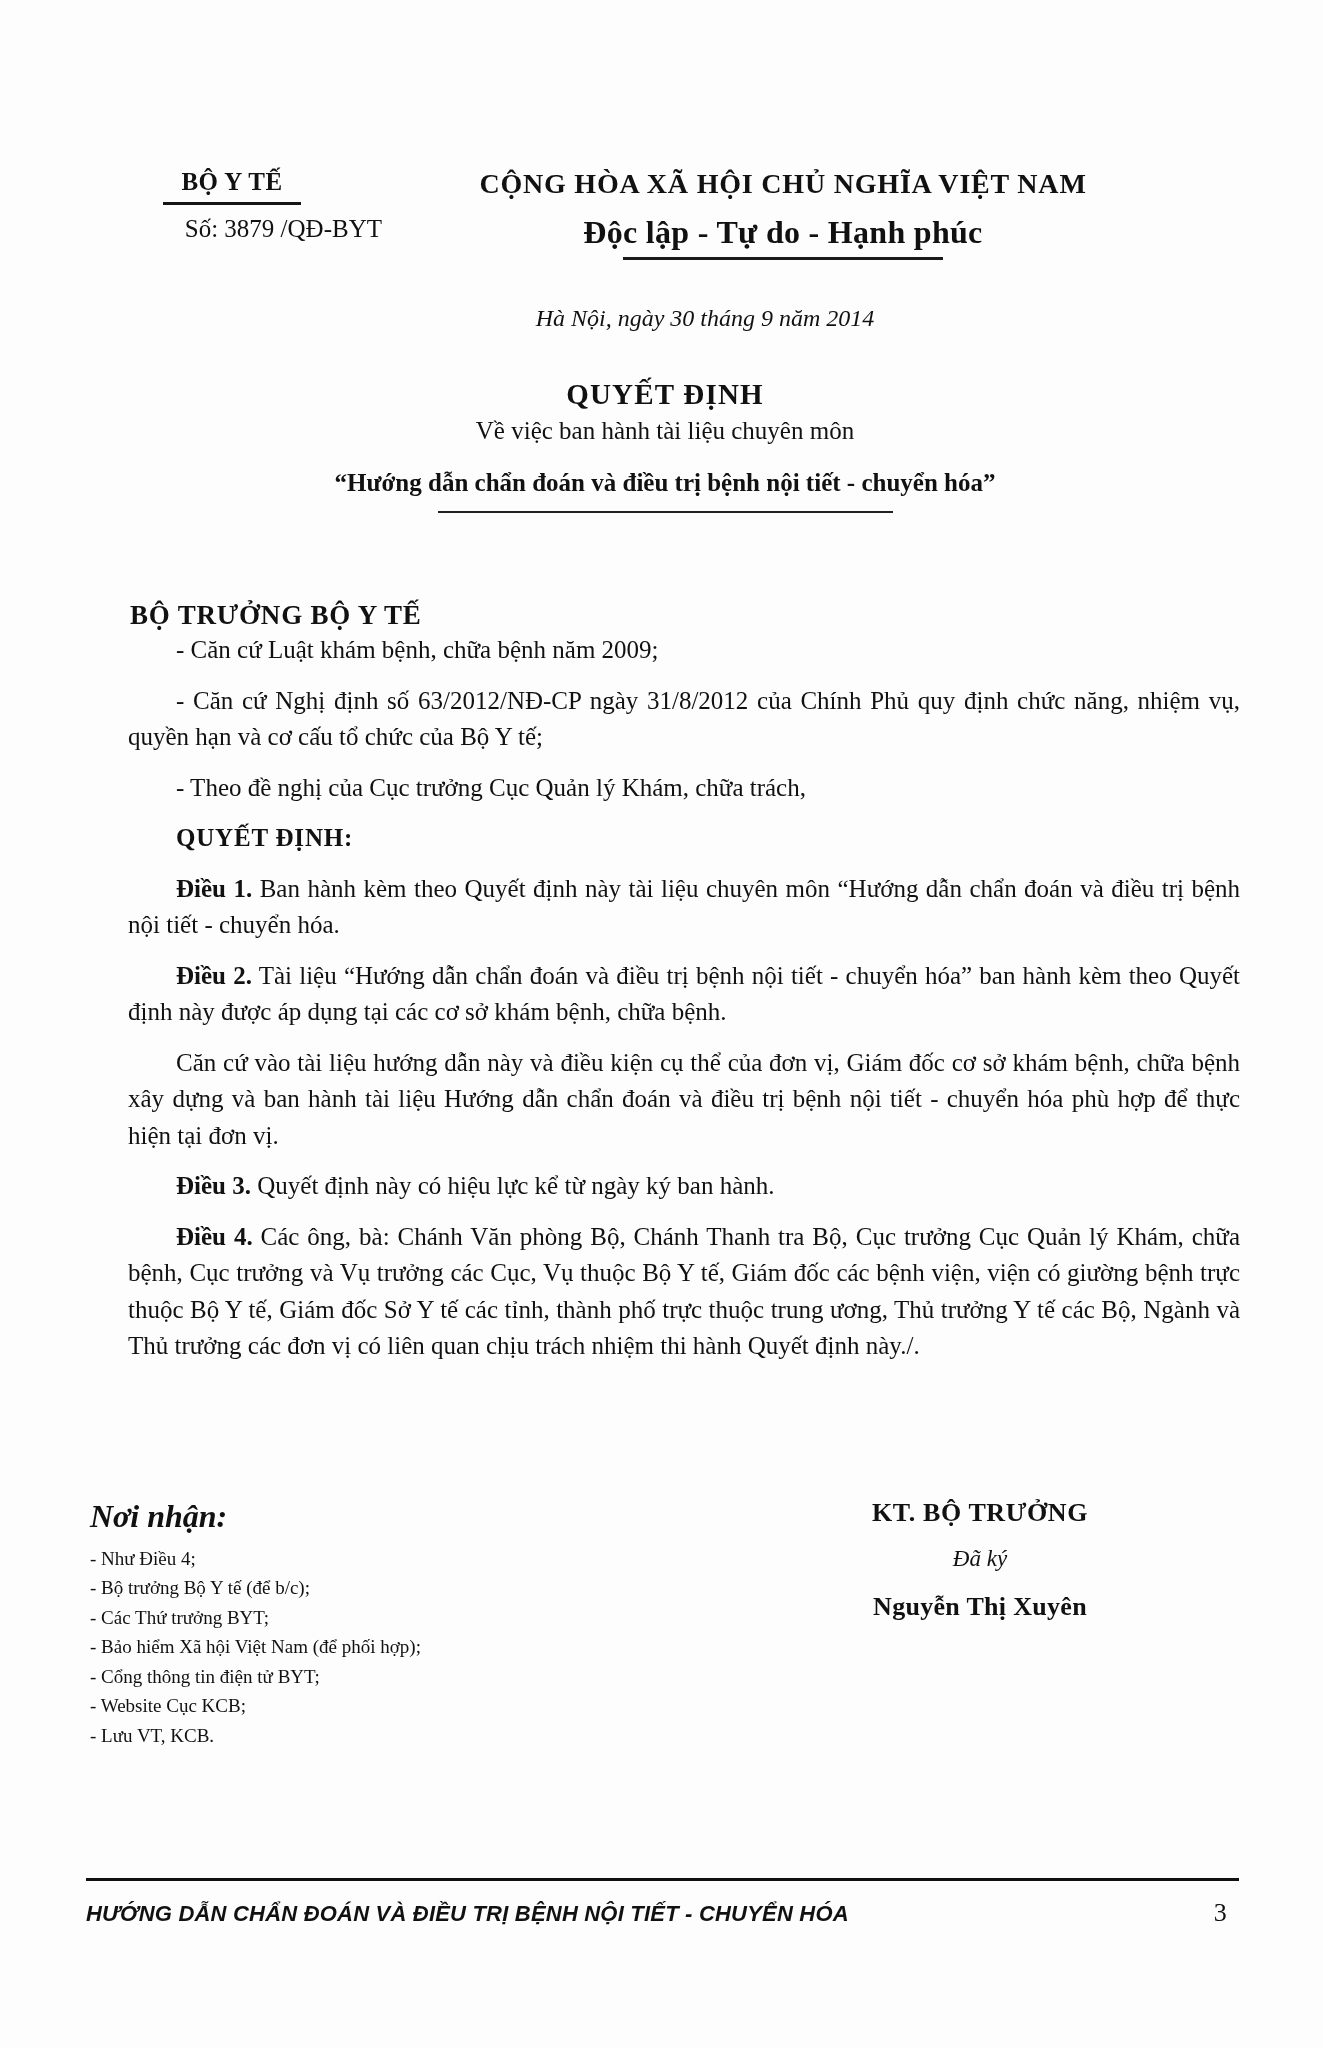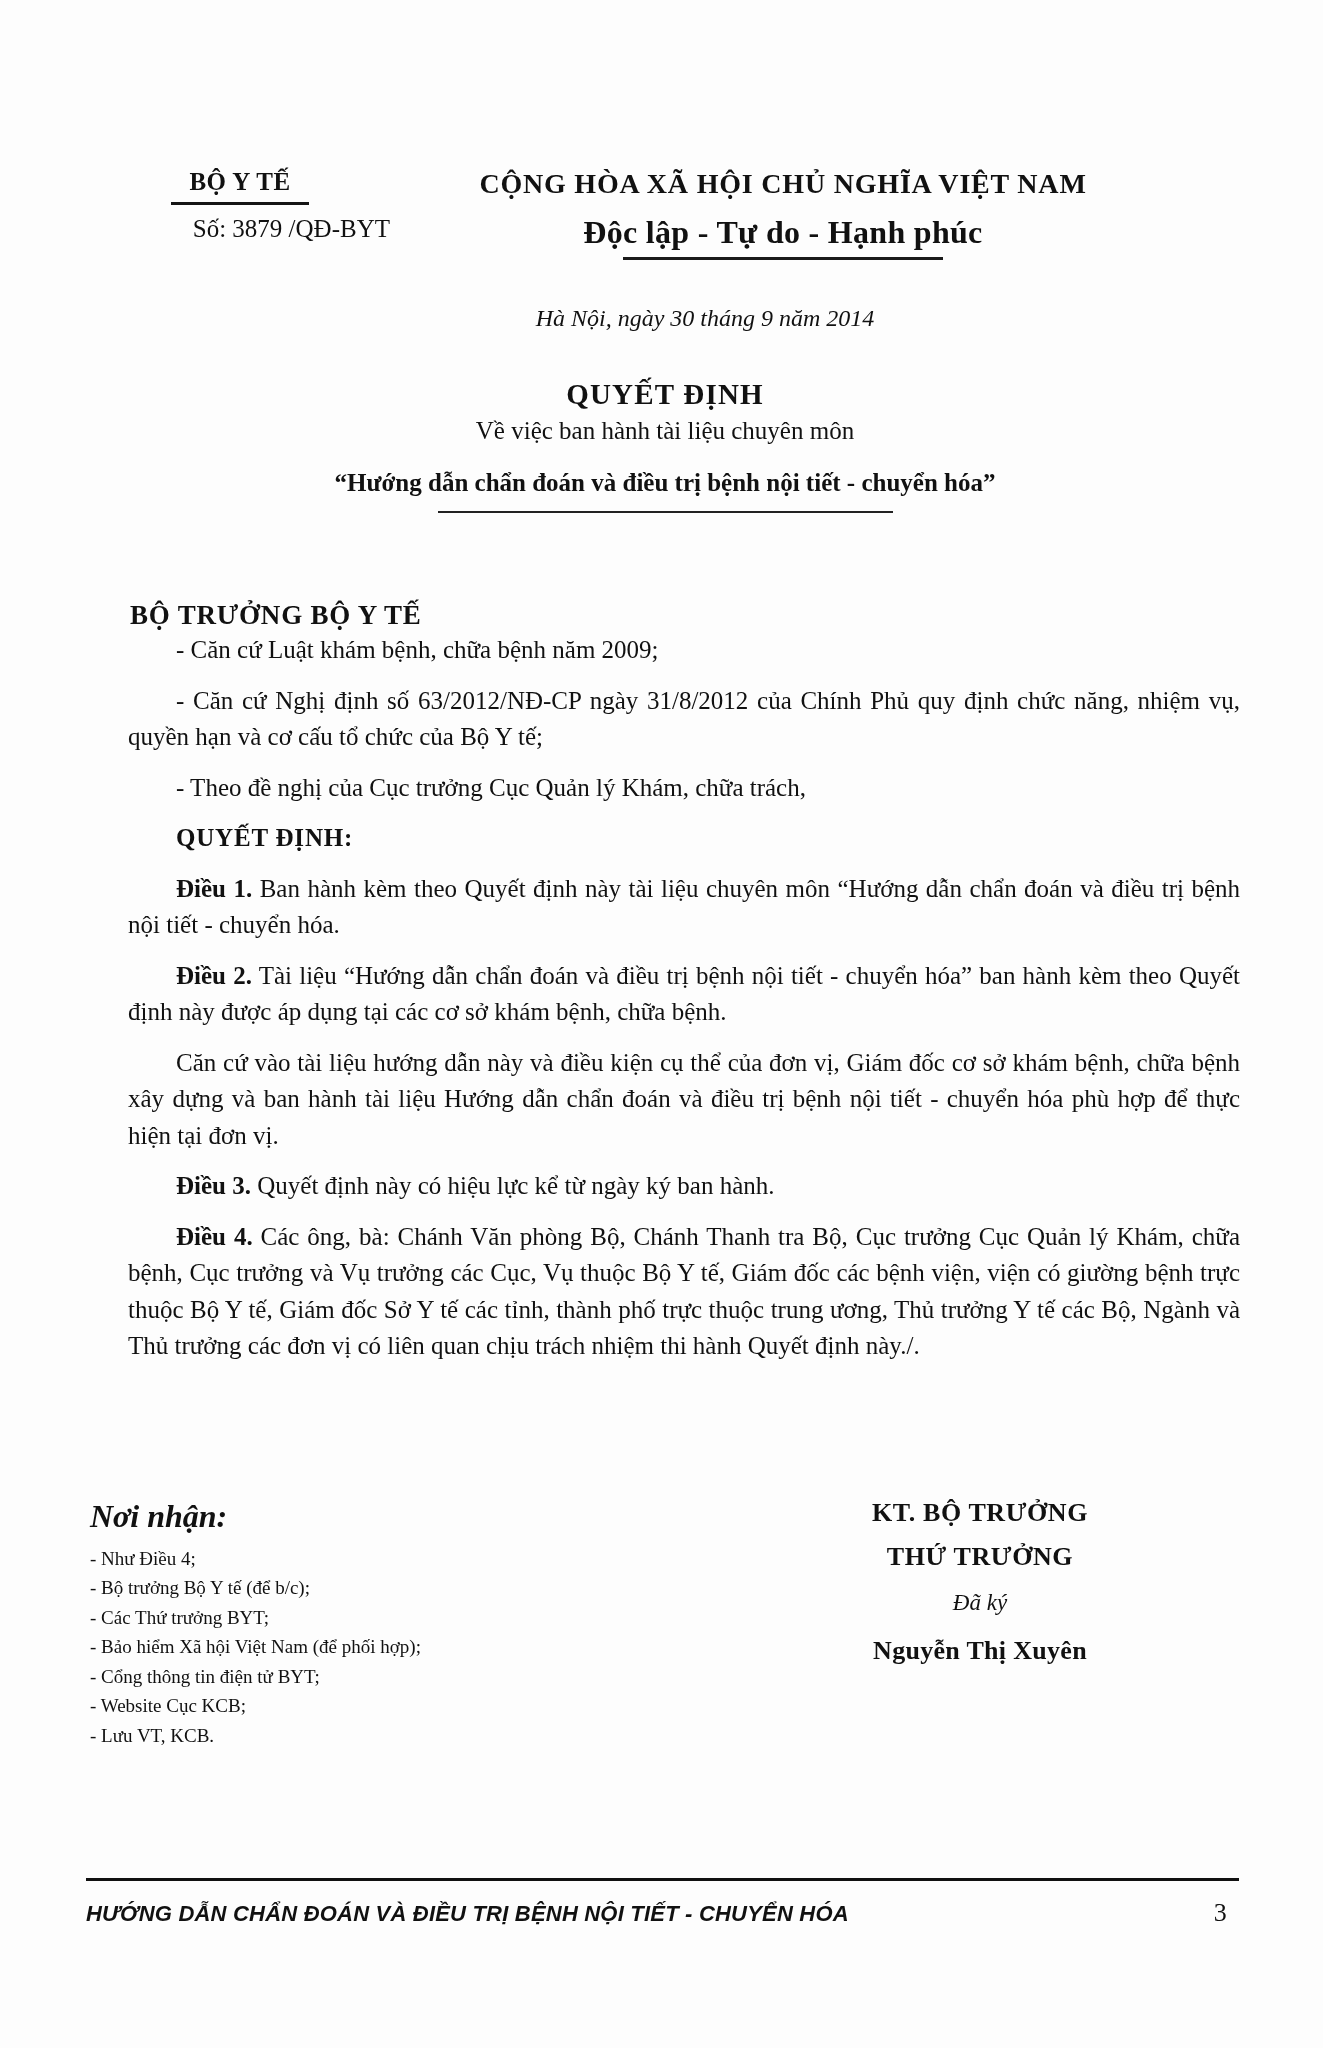--- a/index.html
+++ b/index.html
@@ -27,21 +27,21 @@
   
   .header {
     position: absolute;
     left: 78px;
     top: 168px;
     width: 1165px;
     height: 130px;
   }
   .hdr-left {
     position: absolute;
-    left: 12px;
+    left: 4px;
     top: 0;
     width: 300px;
     text-align: center;
   }
   .ministry {
     font-size: 25px;
     font-weight: bold;
     letter-spacing: 0.5px;
     line-height: 1.15;
     white-space: nowrap;
@@ -303,21 +303,20 @@
     <div class="recip-item">- Bộ trưởng Bộ Y tế (để b/c);</div>
     <div class="recip-item">- Các Thứ trưởng BYT;</div>
     <div class="recip-item">- Bảo hiểm Xã hội Việt Nam (để phối hợp);</div>
     <div class="recip-item">- Cổng thông tin điện tử BYT;</div>
     <div class="recip-item">- Website Cục KCB;</div>
     <div class="recip-item">- Lưu VT, KCB.</div>
   </div>
 
   <div class="signature">
     <div class="sig-role-1">KT. BỘ TRƯỞNG</div>
-    <div class="sig-role-2">THỨ TRƯỞNG</div>
     <div class="sig-signed">Đã ký</div>
     <div class="sig-name">Nguyễn Thị Xuyên</div>
   </div>
 
   <div class="footer-rule"></div>
   <div class="footer">
     <div>HƯỚNG DẪN CHẨN ĐOÁN VÀ ĐIỀU TRỊ BỆNH NỘI TIẾT - CHUYỂN HÓA</div>
     <div class="footer-page">3</div>
   </div>
 

